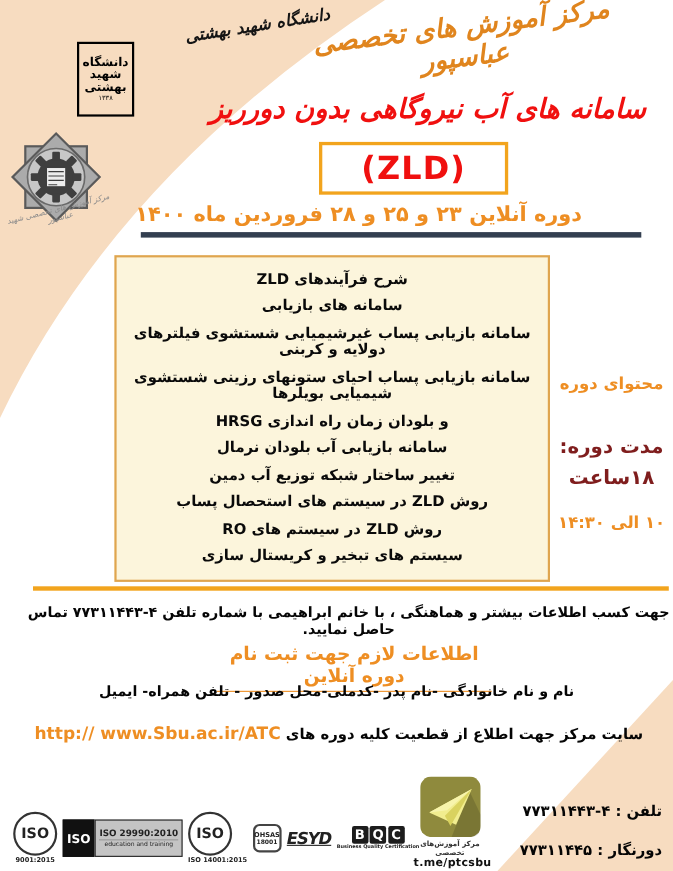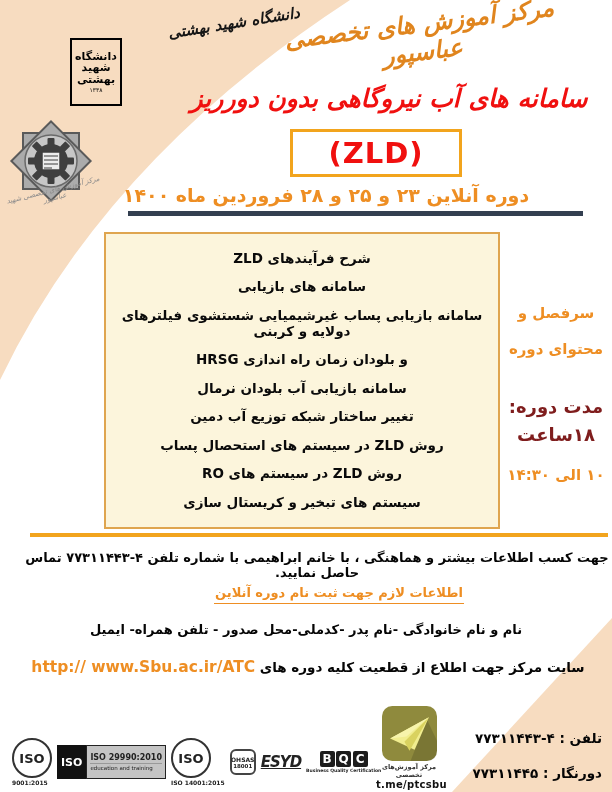--- a/index.html
+++ b/index.html
@@ -71,40 +71,40 @@
   .sb1{top:304px;} .sb2{top:340px;} .sb3{top:396px;} .sb4{top:424px;} .sb5{top:466px;}
 
   .orange-line{top:533px;left:30px;width:578px;height:4px;background:var(--gold,#F2A41D);}
   .contact-line{
     top:550px;left:0;width:612px;text-align:center;direction:rtl;
     color:#050505;font-size:13px;font-weight:bold;padding-left:22px;
   }
   .num-ltr{direction:ltr;unicode-bidi:embed;}
 
   .reg-heading{
-    top:585px;right:148px;width:250px;text-align:center;direction:rtl;
-    color:var(--orange,#EE8E23);font-size:13px;font-weight:bold;
+    top:585px;right:165px;width:250px;text-align:center;direction:rtl;
+    color:var(--orange,#EE8E23);font-size:17px;font-weight:bold;
     border-bottom:1.5px solid var(--orange,#EE8E23);padding-bottom:3px;
   }
   .fields-line{
     top:622px;left:0;width:612px;text-align:center;direction:rtl;
     color:#050505;font-size:13px;font-weight:bold;
   }
   .website-line{
     top:658px;left:0;width:612px;text-align:center;direction:rtl;
     color:#050505;font-size:13.5px;font-weight:bold;
   }
   .website-line .url{
     direction:ltr;unicode-bidi:embed;color:var(--orange,#EE8E23);
     font-size:15.5px;margin-left:4px;cursor:pointer;
   }
 
   
   .certs{left:12px;top:738px;width:300px;display:flex;align-items:center;gap:5px;filter:grayscale(1);}
-  .cert{color:#222;text-align:left;}
+  .cert{color:#222;text-align:center;}
   .cert .big{font-weight:bold;}
   .ring{
     width:40px;height:40px;border:2.5px solid #333;border-radius:50%;
     display:flex;align-items:center;justify-content:center;font-size:13px;position:relative;
   }
   .cert .sub{font-size:6px;font-weight:bold;margin-top:1px;white-space:nowrap;}
   .cert-29990{display:flex;align-items:stretch;height:34px;}
   .cert-29990 .isoblock{
     background:#111;color:#fff;font-weight:bold;font-size:11px;
     display:flex;align-items:center;padding:0 3px;border:1px solid #111;
@@ -191,29 +191,29 @@
   <div class="layer zld-box">
     <span>(ZLD)</span>
   </div>
   <div class="layer schedule">دوره آنلاین ۲۳ و ۲۵ و ۲۸ فروردین ماه ۱۴۰۰</div>
   <div class="layer navy-line"></div>
 
   <div class="layer topics-box">
     <div class="topic">شرح فرآیندهای ZLD</div>
     <div class="topic">سامانه های بازیابی</div>
     <div class="topic">سامانه بازیابی پساب غیرشیمیایی شستشوی فیلترهای دولایه و کربنی</div>
+    <div class="topic">سامانه بازیابی پساب احیای ستونهای رزینی شستشوی شیمیایی بویلرها</div>
     <div class="topic">و بلودان زمان راه اندازی HRSG</div>
     <div class="topic">سامانه بازیابی آب بلودان نرمال</div>
     <div class="topic">تغییر ساختار شبکه توزیع آب دمین</div>
     <div class="topic">روش ZLD در سیستم های استحصال پساب</div>
     <div class="topic">روش ZLD در سیستم های RO</div>
     <div class="topic">سیستم های تبخیر و کریستال سازی</div>
   </div>
 
-  <div class="layer sb orange sb1">سرفصل و</div>
   <div class="layer sb orange sb2">محتوای دوره</div>
   <div class="layer sb black sb3">مدت دوره:</div>
   <div class="layer sb black sb4">۱۸ساعت</div>
   <div class="layer sb orange sb5">۱۰ الی ۱۴:۳۰</div>
 
   <div class="layer orange-line"></div>
 
   <div class="layer contact-line">
     <span>جهت کسب اطلاعات بیشتر و هماهنگی ، با خانم ابراهیمی با شماره تلفن</span>
     <span class="num-ltr">۷۷۳۱۱۴۴۳-۴</span>

